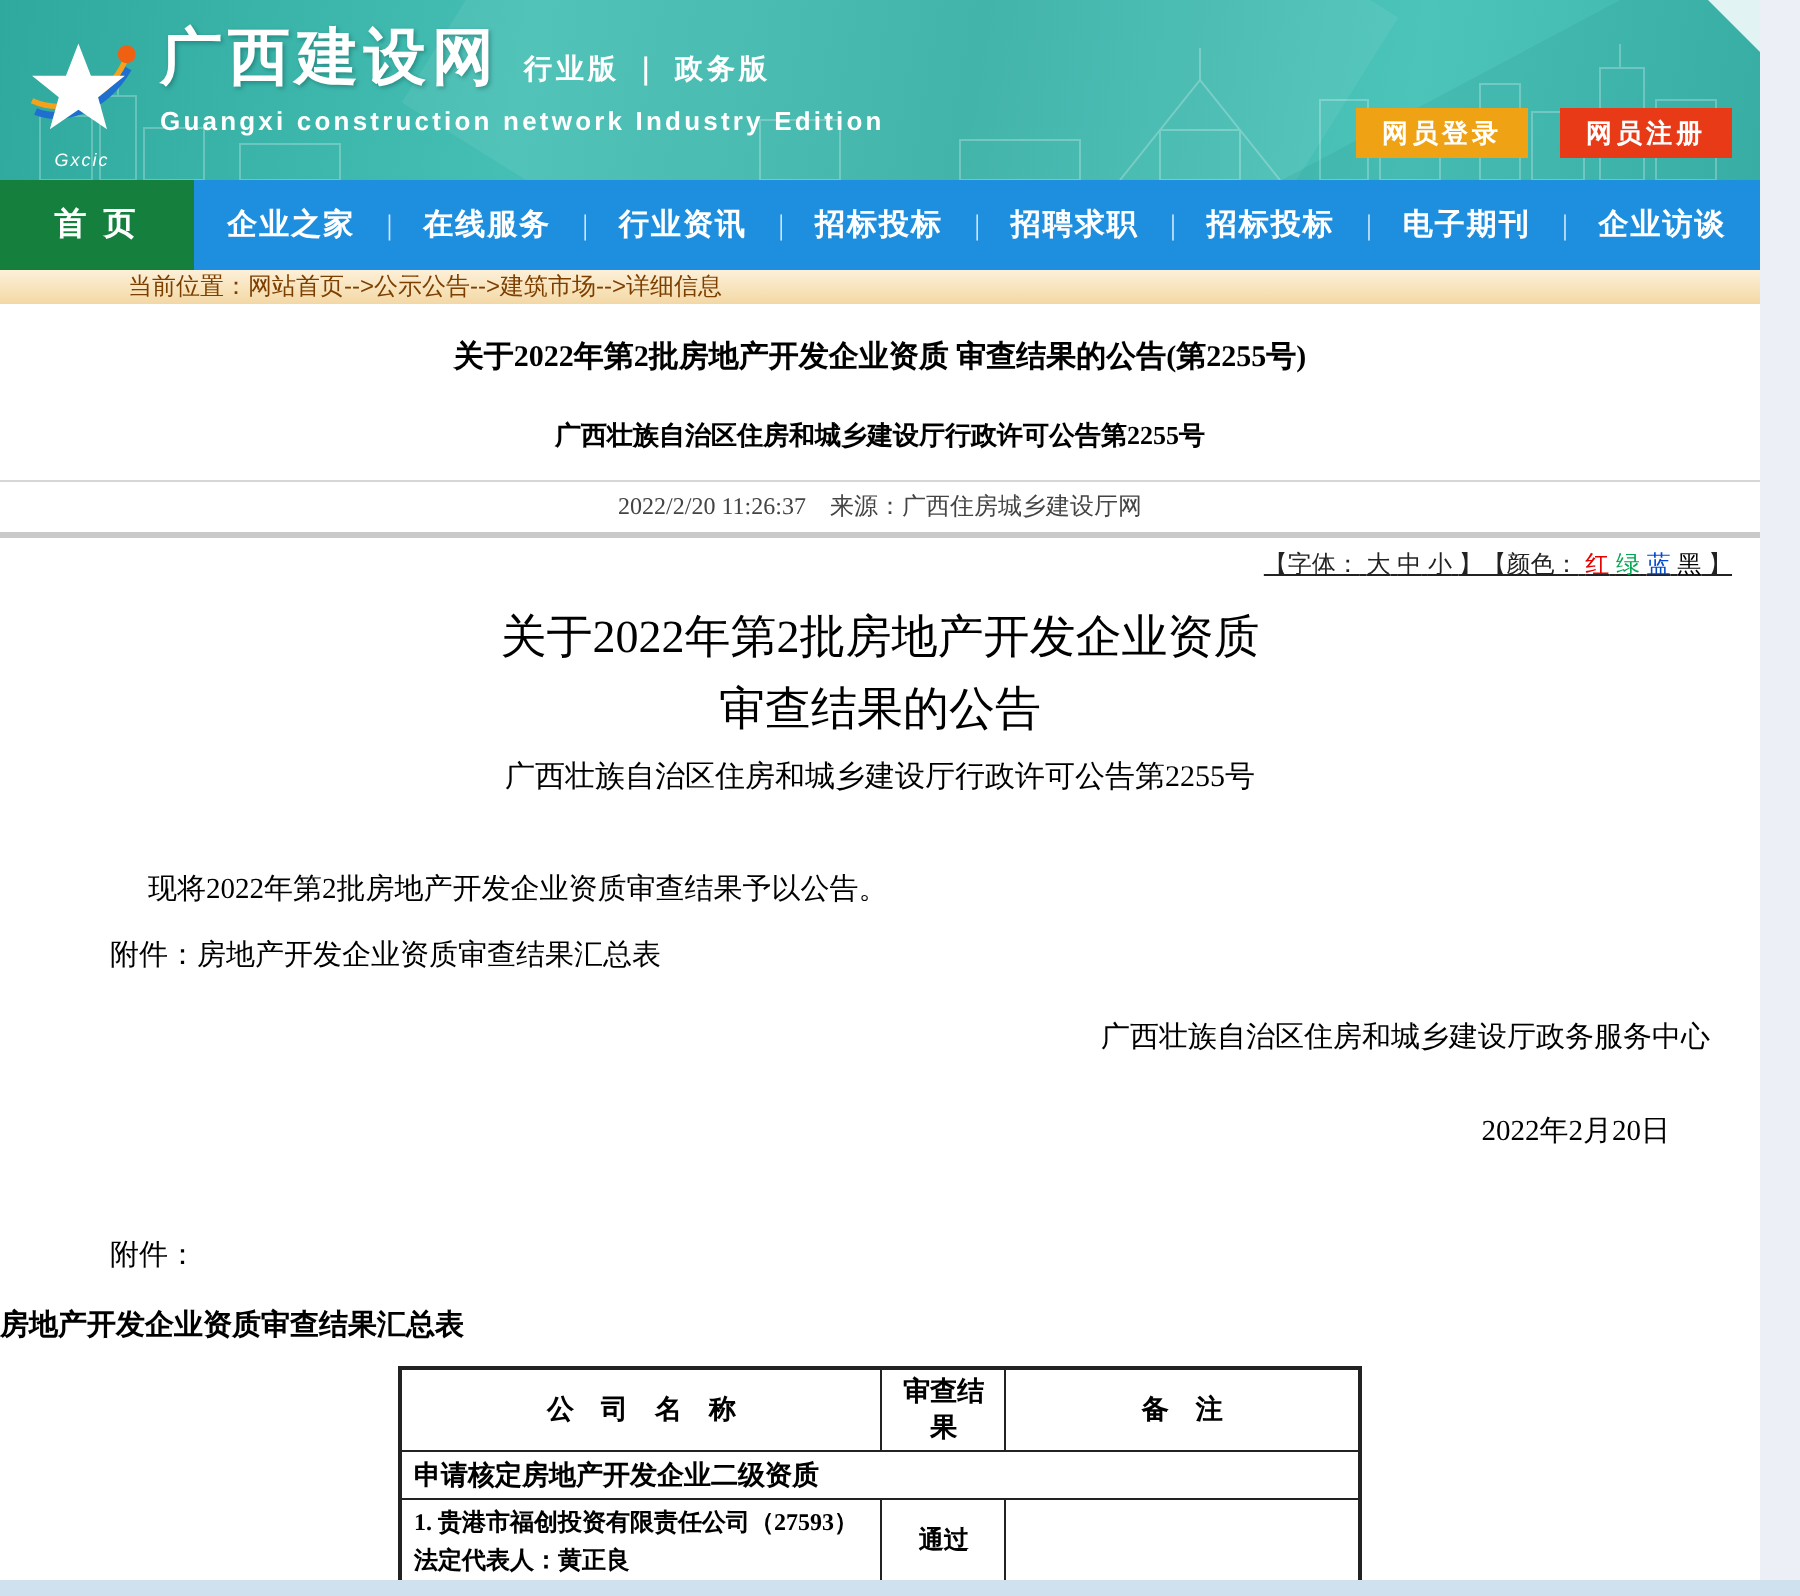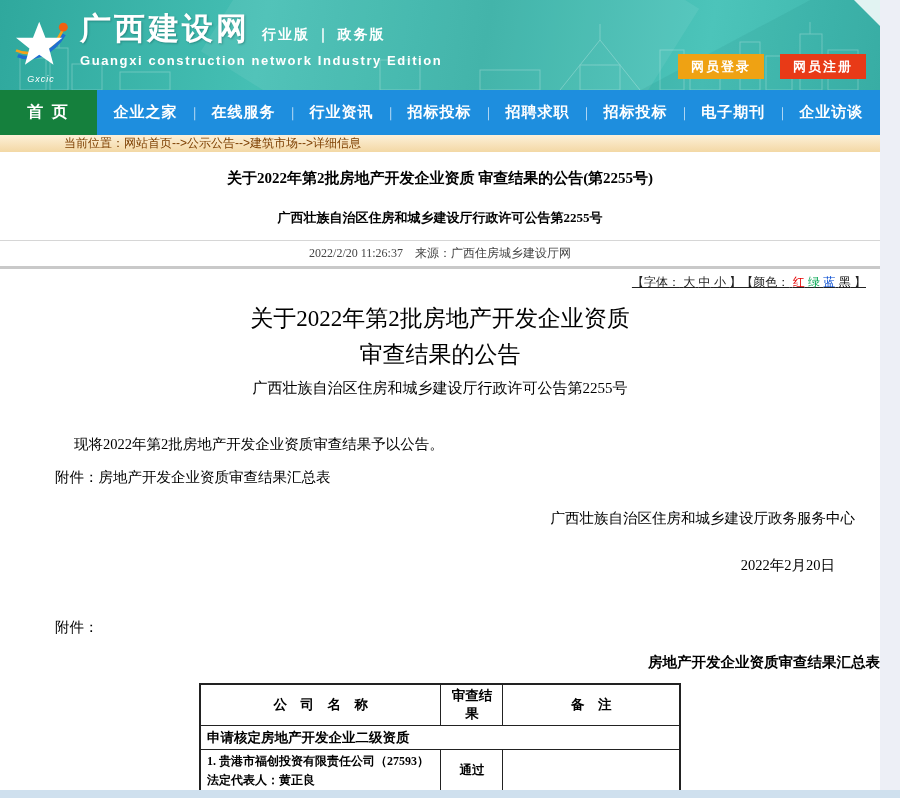--- a/index.html
+++ b/index.html
@@ -67,21 +67,21 @@
 
   
   .article { font-family:"Liberation Serif","DejaVu Serif",serif; color:#000; }
   .art-title { text-align:center; font-size:23px; line-height:1.55; margin-top:10px; }
   .art-docnum { text-align:center; font-size:15px; margin-top:7px; }
   .art-body { font-size:14.5px; margin:37px 0 0 74px; }
   .art-attach { font-size:14.5px; margin:14px 0 0 55px; }
   .art-signer { font-size:14.5px; text-align:right; margin:22px 25px 0 16px; }
   .art-date { font-size:14.5px; text-align:right; margin:28px 45px 0 0; }
   .attach-label { font-size:14.5px; margin:43px 0 0 55px; }
-  .table-title { text-align:right; font-size:14.5px; font-weight:bold; margin-top:16px; }
+  .table-title { text-align:left; font-size:14.5px; font-weight:bold; margin-top:16px; }
 
   
   .table-wrap { position:relative; width:482px; margin:11px auto 0 auto; }
   table.result { border-collapse:collapse; width:482px;
     font-family:"Liberation Serif","DejaVu Serif",serif; }
   table.result th, table.result td { border:1px solid #222; padding:2px 6px; }
   table.result { border:2px solid #222; }
   th.col-company { width:242px; } th.col-result { width:62px; } th.col-note { width:178px; }
   table.result th { font-size:13.5px; font-weight:bold; height:36px; }
   td.section-cell { font-size:13.5px; font-weight:bold; height:24px; }

